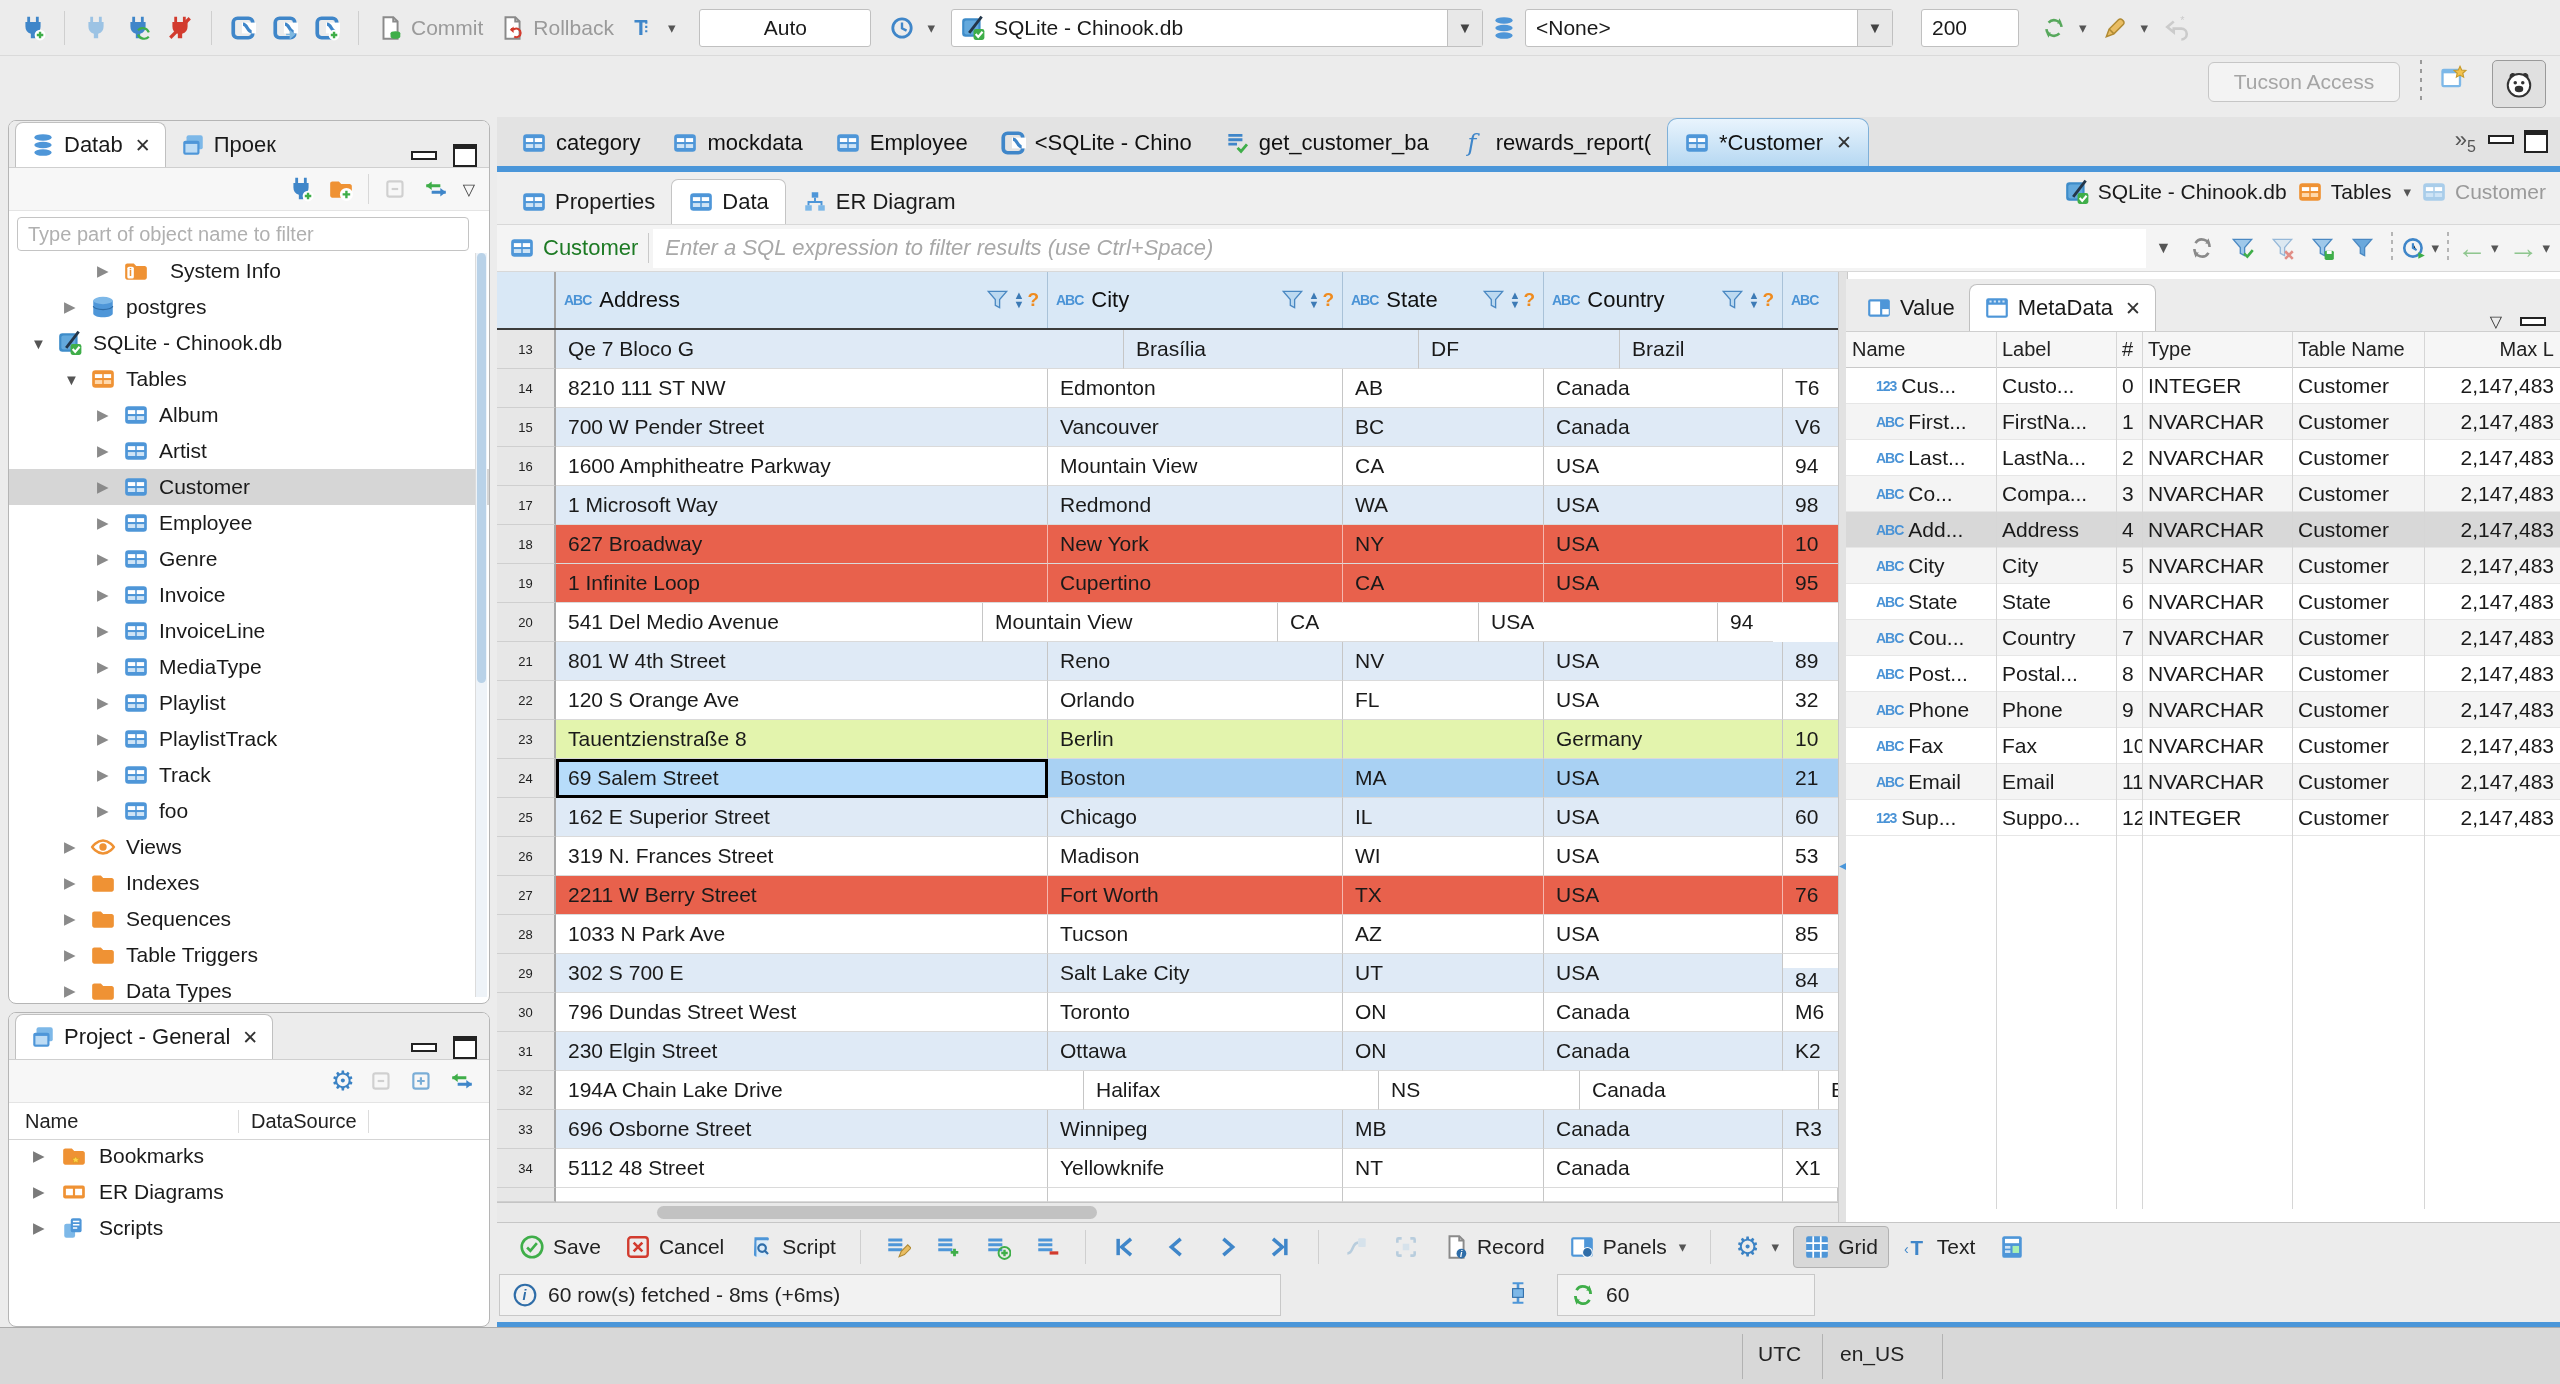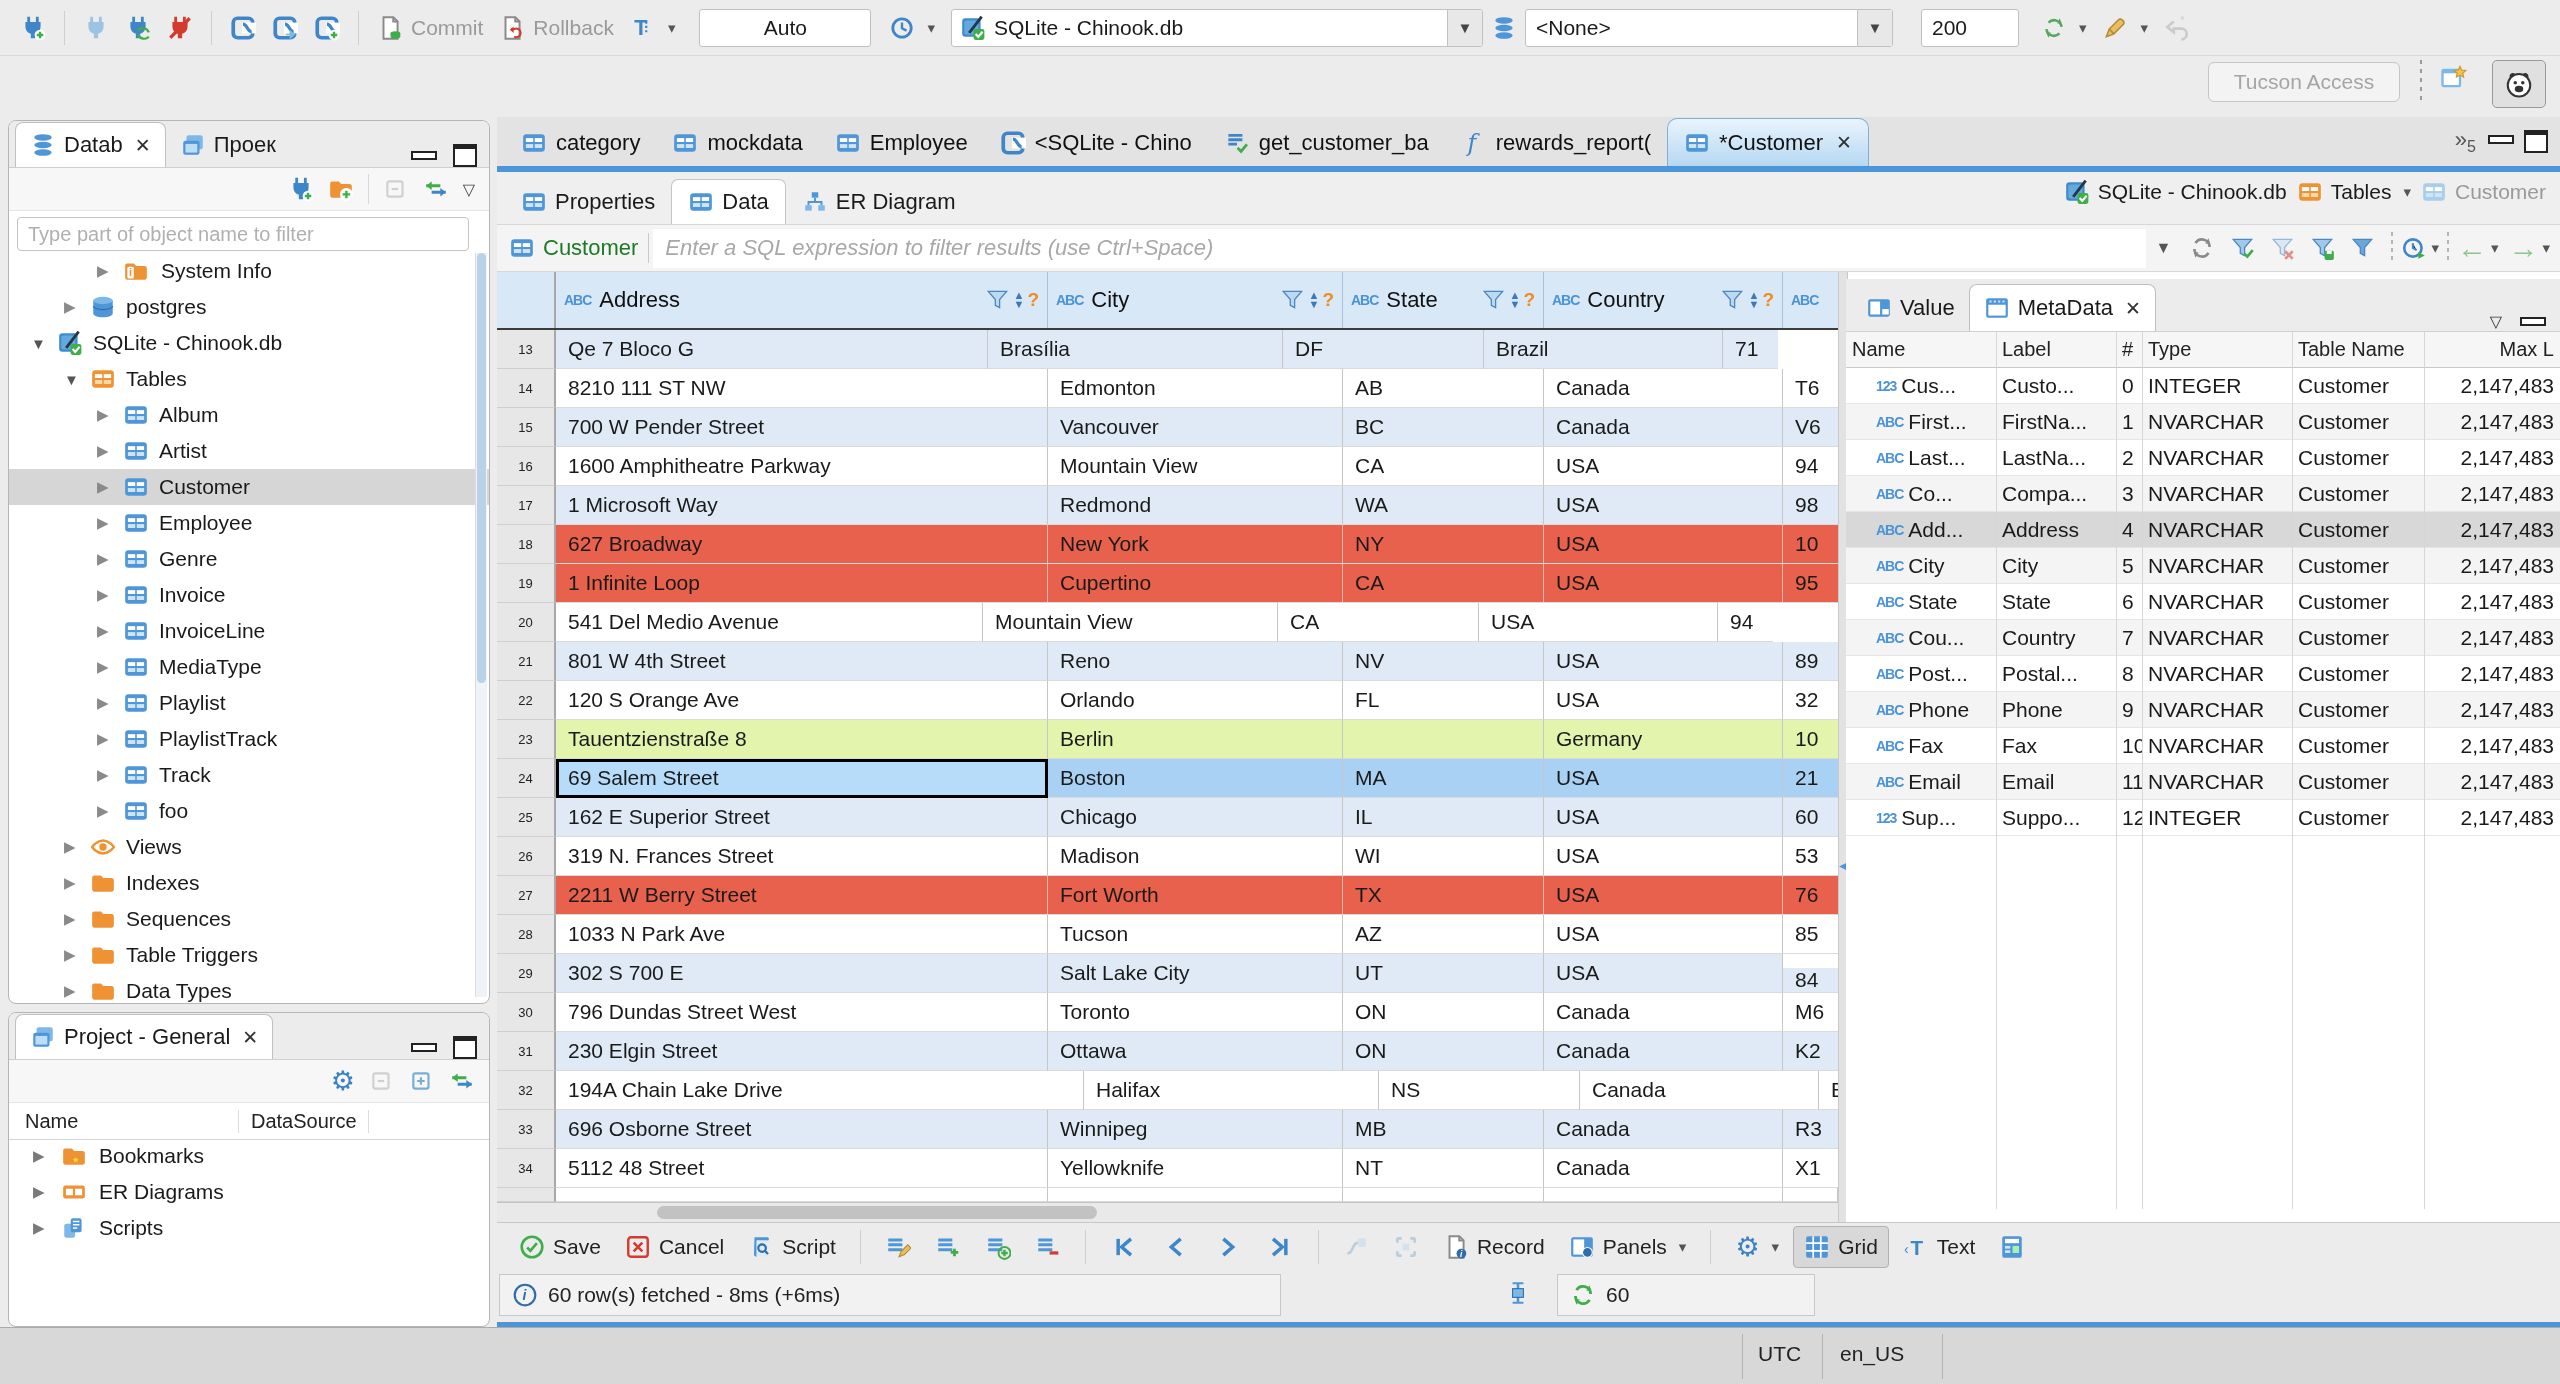--- a/index.html
+++ b/index.html
@@ -348,21 +348,21 @@
     <div id="nav-tree" style="position:absolute;left:0;top:132px;width:100%;height:740px;">
         <div class="tree-row" style="top: 0px;">
           <span class="tw-arrow" style="left: 88px; color: rgb(138, 138, 138);">▶</span>
           <span class="tw-icon icn" style="left: 114px;">
             <svg width="26" height="26" viewBox="0 0 24 24">
               <path d="M2 7c0-1.2.9-2 2-2h6l2.2 2.4H20c1.1 0 2 .9 2 2V18c0 1.1-.9 2-2 2H4c-1.1 0-2-.9-2-2z" fill="#ef9234"></path>
               <rect x="4" y="8" width="6" height="11" rx="1.5" fill="#fff"></rect>
               <text x="5.6" y="17" font-size="10" font-weight="bold" fill="#ef9234">i</text>
             </svg>
           </span>
-          <span class="tw-label" style="left: 152px;">System Info</span>
+          <span class="tw-label" style="left: 161px;">System Info</span>
         </div>
         <div class="tree-row" style="top: 36px;">
           <span class="tw-arrow" style="left: 55px; color: rgb(138, 138, 138);">▶</span>
           <span class="tw-icon icn" style="left: 81px;">
             <svg width="26" height="26" viewBox="0 0 24 24">
               <path d="M3 6v12c0 1.9 4 3.5 9 3.5s9-1.6 9-3.5V6" fill="#4e96d8"></path>
               <ellipse cx="12" cy="6" rx="9" ry="3.4" fill="#7db8e8"></ellipse>
               <path d="M3 11c0 1.9 4 3.4 9 3.4s9-1.5 9-3.4" fill="none" stroke="#2f6da8" stroke-width="1"></path>
             </svg>
           </span>
@@ -972,21 +972,21 @@
               <span class="q-ic">?</span>
             </span>
           </div>
           <div class="gh-cell" style="width: 55px; border-right: none;">
             <span class="abc-ic">ABC</span>
           </div>
         </div>
       <div id="grid-rows">
           <div class="g-row r-alt">
             <div class="g-gutter">13</div>
-            <div class="g-cell" style="width: 432px;">Qe 7 Bloco G</div>
+            <div class="g-cell" style="width: 568px;">Qe 7 Bloco G</div>
             <div class="g-cell" style="width: 295px;">Brasília</div>
             <div class="g-cell" style="width: 201px;">DF</div>
             <div class="g-cell" style="width: 239px;">Brazil</div>
             <div class="g-cell" style="width: 55px; border-right: none;">71</div>
           </div>
           <div class="g-row r-plain">
             <div class="g-gutter">14</div>
             <div class="g-cell" style="width: 492px;">8210 111 ST NW</div>
             <div class="g-cell" style="width: 295px;">Edmonton</div>
             <div class="g-cell" style="width: 201px;">AB</div>

